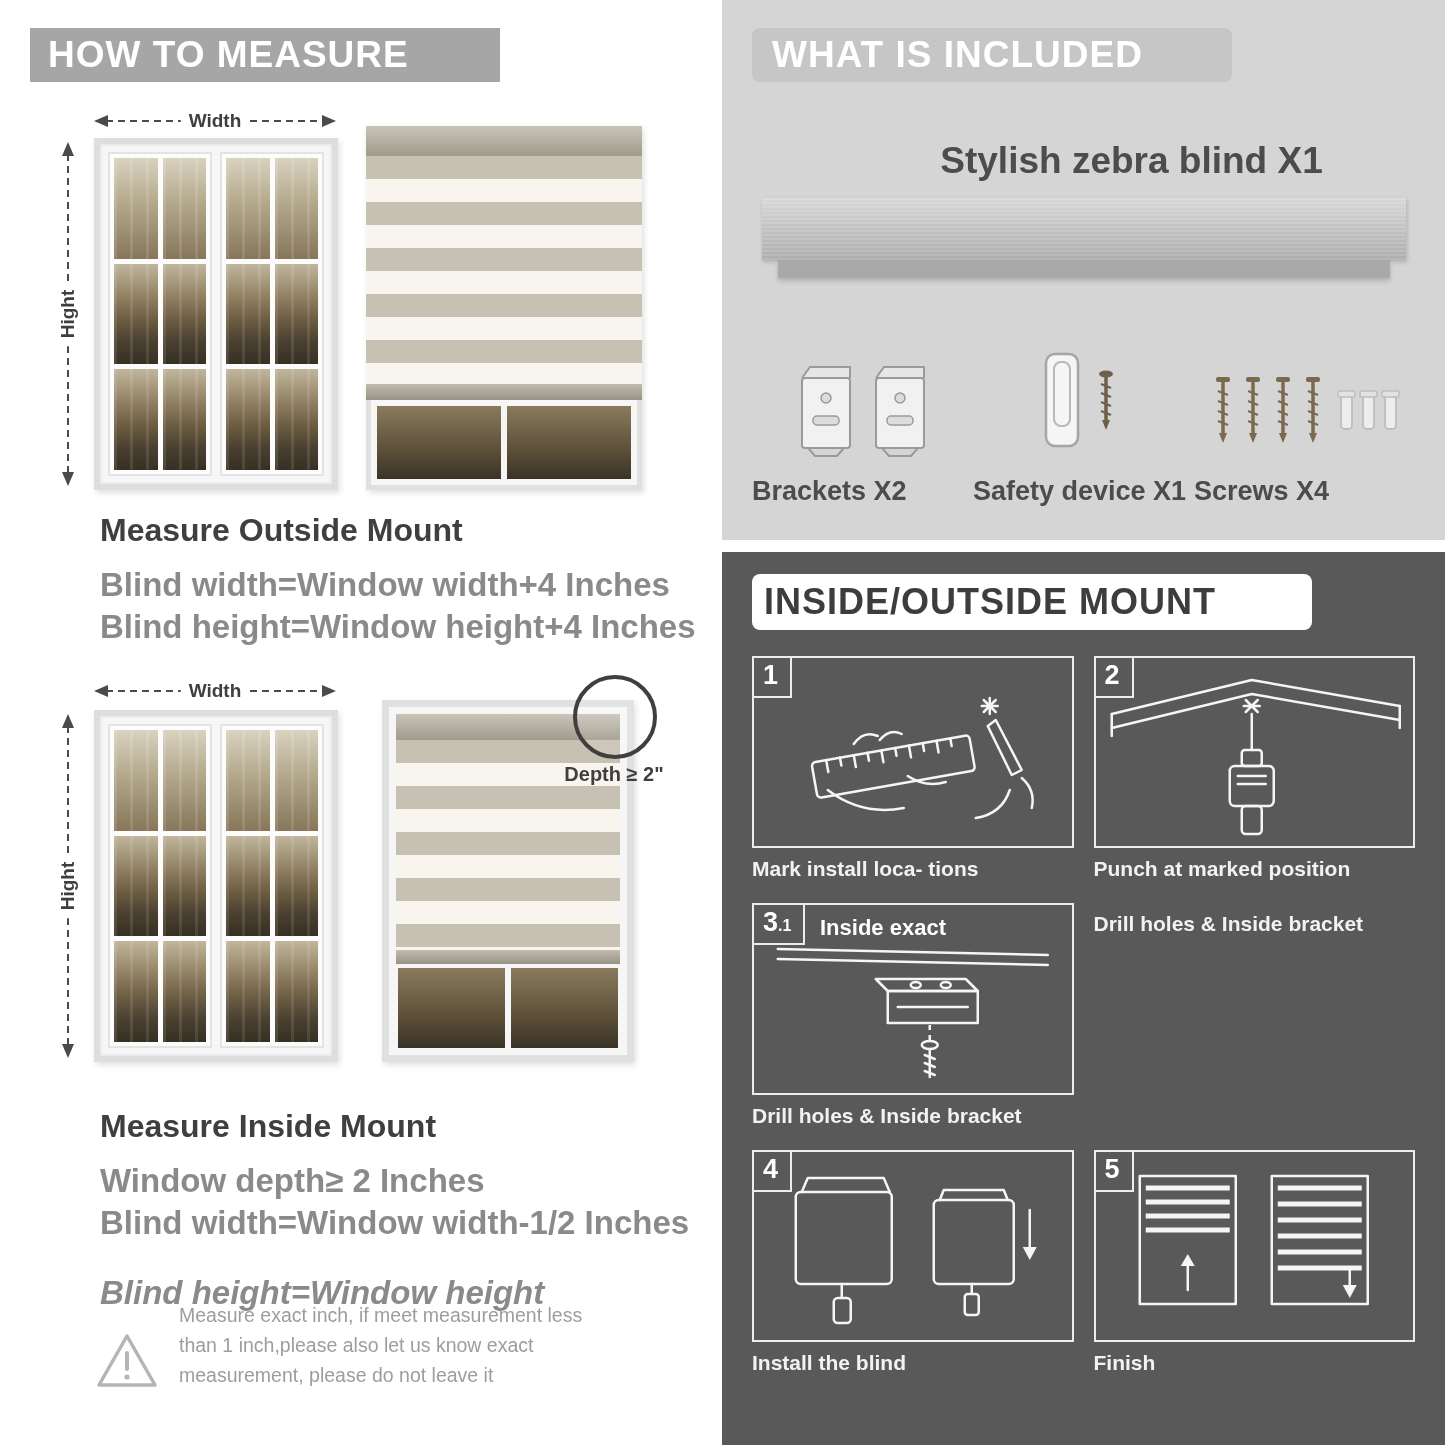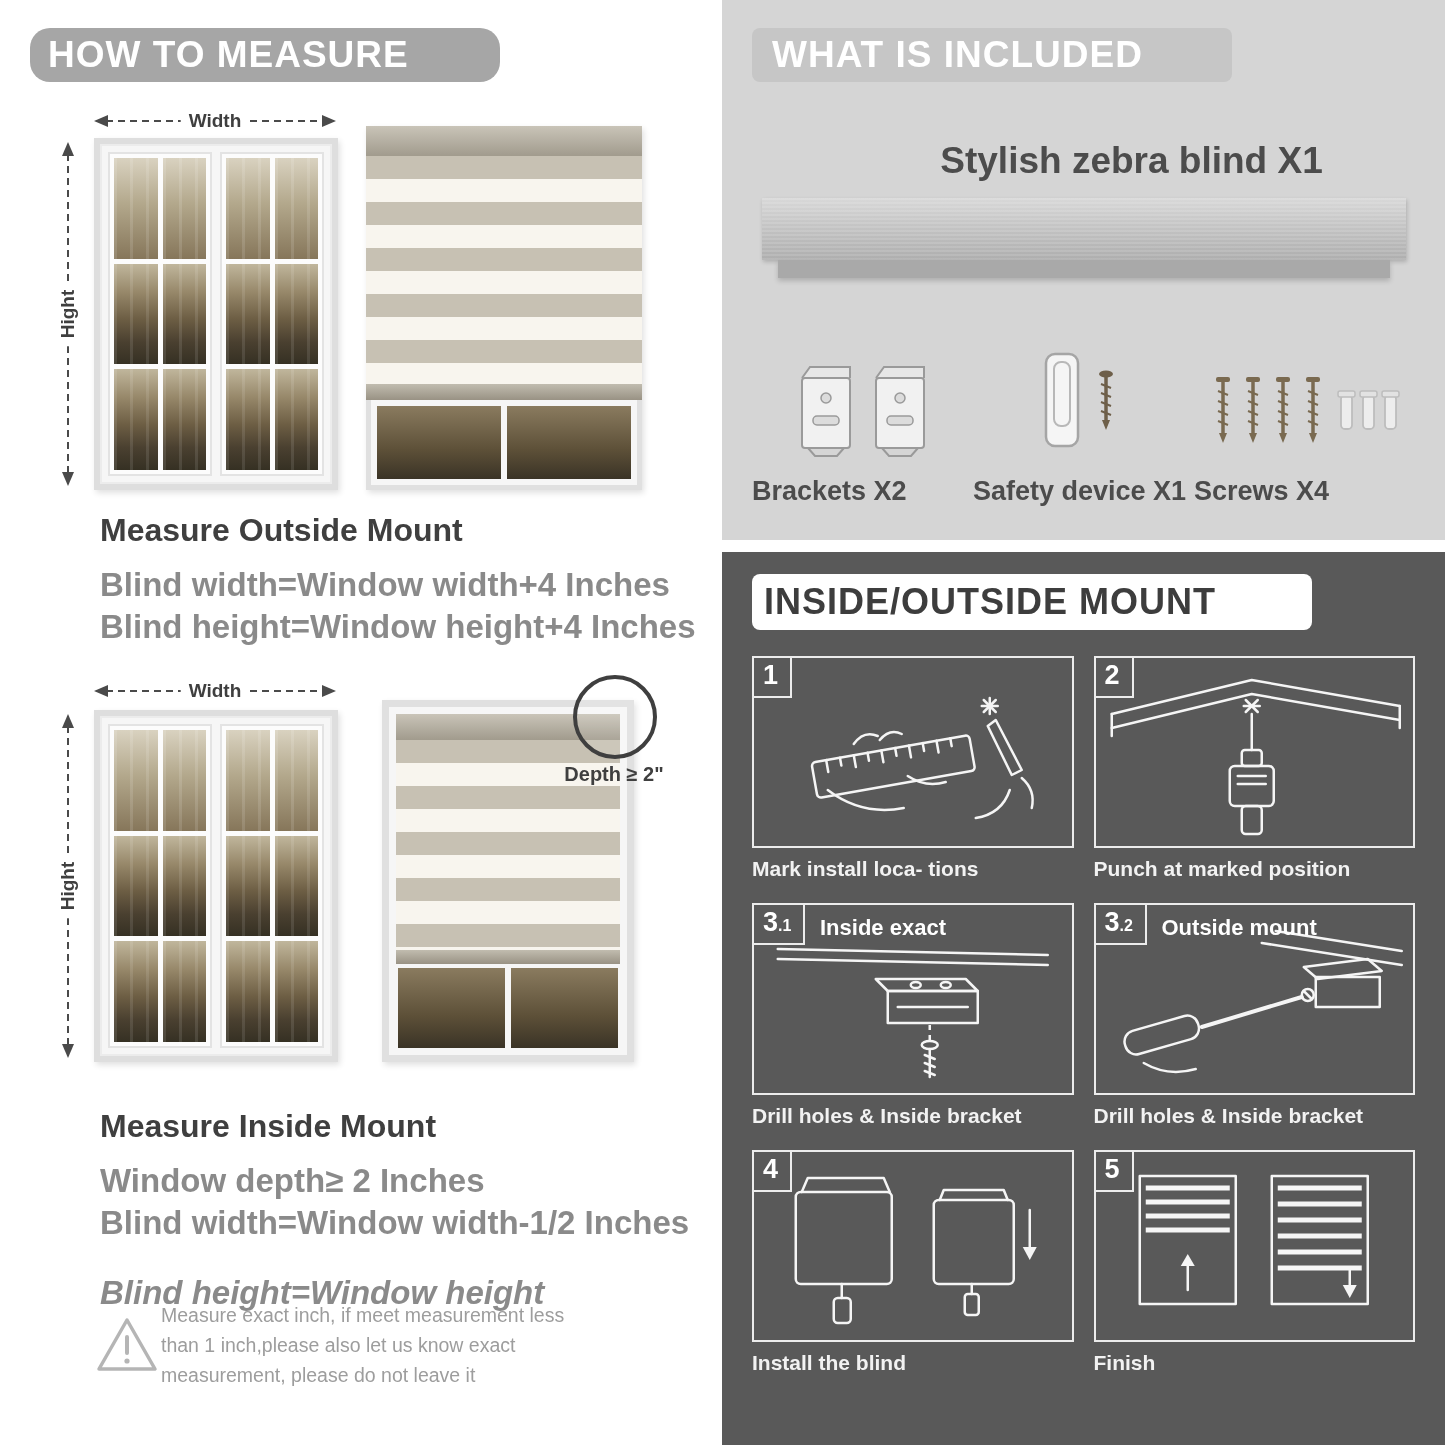--- a/index.html
+++ b/index.html
@@ -3,21 +3,21 @@
 <meta charset="utf-8">
 <style>
   html,body{margin:0;padding:0;background:#fff;}
   .page{position:relative;width:1445px;height:1445px;background:#ffffff;overflow:hidden;
         font-family:"Liberation Sans", sans-serif;color:#3f3f3f;}
 
   
   .left-col{position:absolute;left:0;top:0;width:705px;height:1445px;background:#fff;}
   .banner-how{position:absolute;left:30px;top:28px;width:470px;height:54px;line-height:54px;
       background:#a6a6a6;color:#fff;font-size:37px;font-weight:bold;letter-spacing:1px;
-      padding-left:18px;border-radius:20px;box-sizing:border-box;}
+      padding-left:18px;border-radius:0;box-sizing:border-box;}
 
   .group{position:absolute;}
   .group1{left:30px;top:108px;width:660px;height:382px;}
   .group2{left:30px;top:672px;width:660px;height:392px;}
 
   
   .h-arrow{position:absolute;height:22px;}
   .h-arrow svg{position:absolute;inset:0;width:100%;height:100%;}
   .arrow-label{position:absolute;left:50%;top:50%;transform:translate(-50%,-50%);
       background:#fff;padding:0 8px;font-size:19px;font-weight:bold;color:#3f3f3f;white-space:nowrap;}
@@ -55,21 +55,21 @@
   .blind-in .behind{border:none;padding:4px 2px 0 2px;background:transparent;height:84px;}
 
   .depth-circle{position:absolute;width:76px;height:76px;border:4px solid #3f3f3f;border-radius:50%;
       right:-30px;top:-32px;background:rgba(255,255,255,0.10);}
   .depth-label{position:absolute;right:-62px;top:56px;width:150px;text-align:center;
       font-size:20px;font-weight:bold;color:#3f3f3f;}
 
   .measure-title{position:absolute;left:100px;font-size:32px;font-weight:bold;color:#3f3f3f;}
   .measure-line{position:absolute;left:100px;font-size:33px;font-weight:bold;color:#8a8a8a;}
 
-  .note{position:absolute;left:95px;top:1300px;width:545px;display:flex;gap:2px;align-items:center;}
+  .note{position:absolute;left:95px;top:1300px;width:545px;display:flex;gap:20px;align-items:flex-end;}
   .note-text{font-size:19.5px;line-height:1.55;color:#9d9d9d;width:440px;}
 
   
   .right-col{position:absolute;left:722px;top:0;width:723px;height:1445px;}
   .included-section{position:relative;width:819px;height:540px;background:#d5d5d5;box-sizing:border-box;}
   .banner-included{position:absolute;left:30px;top:28px;width:480px;height:54px;line-height:54px;
       background:#c6c6c6;color:#fff;font-size:37px;font-weight:bold;letter-spacing:1px;
       padding-left:20px;border-radius:8px;box-sizing:border-box;}
   .blind-label{position:absolute;left:0;top:140px;width:100%;text-align:center;
       font-size:37px;font-weight:bold;color:#4c4c4c;}
@@ -412,37 +412,20 @@
                 <line x1="167" y1="166" x2="177" y2="170" class="lineart"></line>
               </g>
             </svg>
             <span class="badge"><span>3</span><span class="sub">.1</span></span>
             <span class="panel-title">Inside exact</span>
           </div>
           <div class="caption">Drill holes &amp;  Inside bracket</div>
         </div>
 
         <div class="step">
-          <div class="panel">
-            <svg class="art" viewBox="0 0 310 188">
-              <path d="M176 26 L302 46" class="lineart"></path>
-              <path d="M162 38 L302 60" class="lineart"></path>
-              <path d="M204 62 L268 54 L282 66 L218 74 Z" class="lineart"></path>
-              <rect x="216" y="72" width="64" height="30" class="lineart"></rect>
-              <circle cx="208" cy="90" r="6" class="lineart"></circle>
-              <line x1="204" y1="86" x2="212" y2="94" class="lineart"></line>
-              <g>
-                <line x1="102" y1="122" x2="202" y2="92" stroke="#f5f5f5" stroke-width="4" stroke-linecap="round"></line>
-                <rect x="24" y="118" width="76" height="24" rx="11" transform="rotate(-16 62 130)" class="lineart"></rect>
-              </g>
-              <path d="M44 158 q24 14 52 6" class="lineart"></path>
-            </svg>
-            <span class="badge"><span>3</span><span class="sub">.2</span></span>
-            <span class="panel-title">Outside mount</span>
-          </div>
           <div class="caption">Drill holes &amp;  Inside bracket</div>
         </div>
 
         <div class="step">
           <div class="panel">
             <svg class="art" viewBox="0 0 310 188">
               <path d="M44 40 L50 26 L126 26 L132 40" class="lineart"></path>
               <rect x="38" y="40" width="96" height="92" rx="5" class="lineart"></rect>
               <line x1="84" y1="132" x2="84" y2="146" class="lineart"></line>
               <rect x="76" y="146" width="17" height="25" rx="4" class="lineart"></rect>

